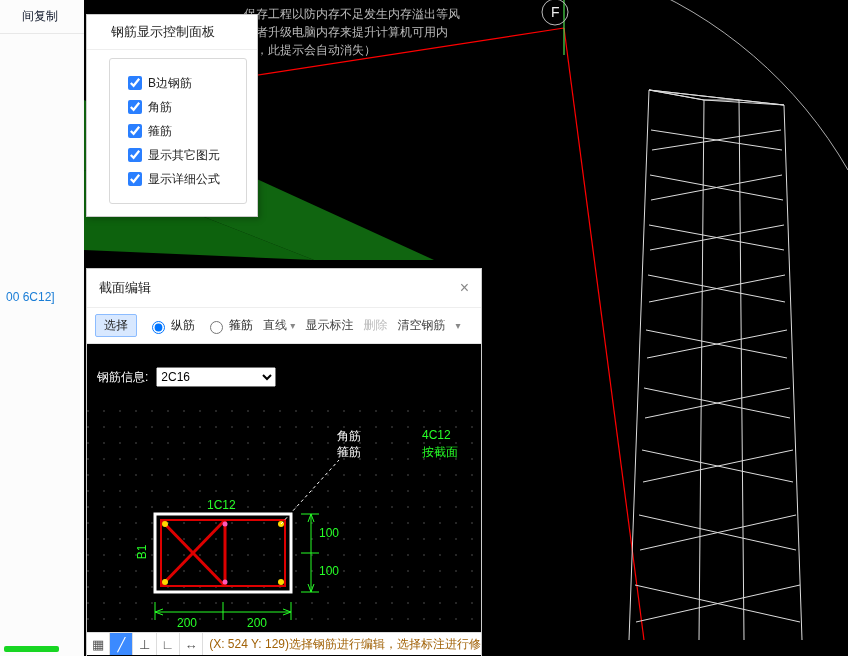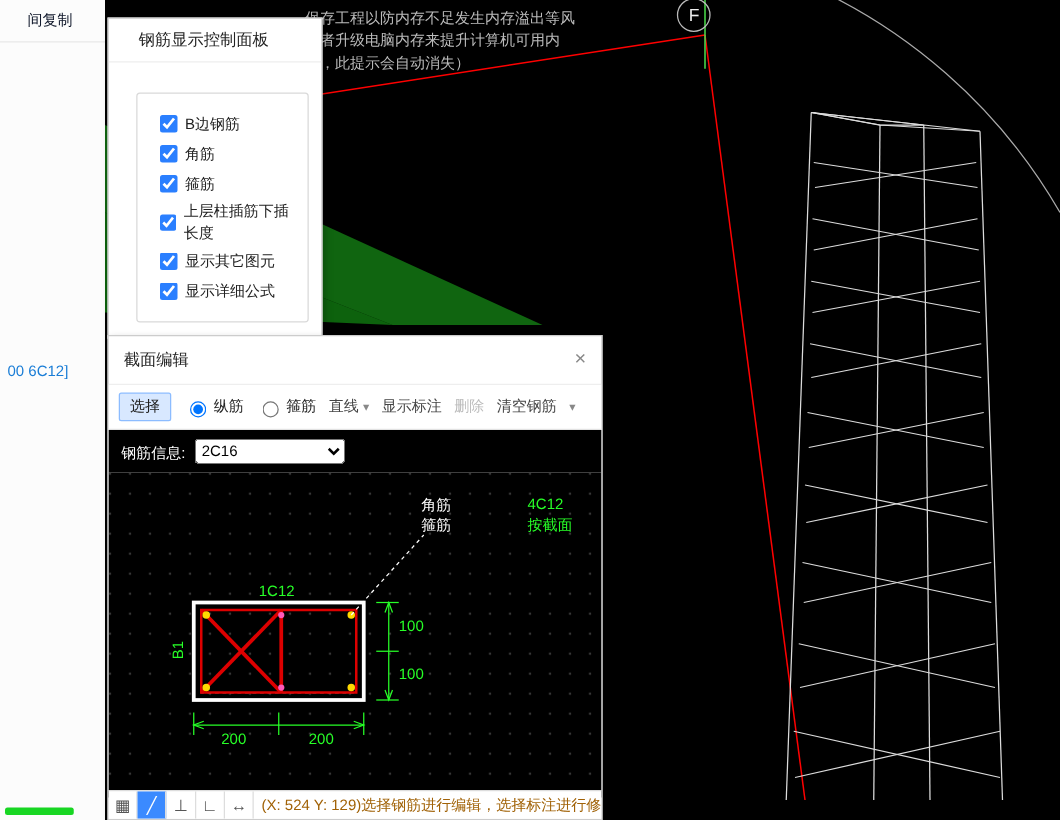--- a/index.html
+++ b/index.html
@@ -10,34 +10,34 @@
   .left-prog{position:absolute;left:4px;bottom:4px;width:55px;height:6px;background:#18d623;border-radius:2px}
   
   .viewport{position:absolute;left:84px;top:0;right:0;bottom:0;background:#000;overflow:hidden}
   .viewport svg{position:absolute;left:0;top:0}
   
   .panel{position:absolute;background:#fff;border:1px solid #ccc;box-shadow:2px 2px 6px rgba(0,0,0,0.25)}
   .panel-title{padding:8px 24px;font-size:13px;color:#222;border-bottom:1px solid #eee}
   .close-x{cursor:pointer;color:#888;font-size:16px;float:right}
   
   #rebar-panel{left:86px;top:14px;width:170px}
-  .chklist{padding:10px 14px;border:1px solid #d9d9d9;border-radius:3px;margin:24px 10px 12px 22px}
+  .chklist{padding:10px 14px;border:1px solid #d9d9d9;border-radius:3px;margin:8px 10px 12px 22px}
   .chk-row{display:flex;align-items:center;margin:4px 0;font-size:12px;color:#222}
   .chk-row input{width:14px;height:14px;margin-right:6px;accent-color:#2a7fff}
   
   #sec-panel{left:86px;top:268px;width:394px;height:386px}
   #sec-panel .panel-title{padding:10px 12px}
   .toolbar{display:flex;align-items:center;gap:10px;padding:6px 8px;background:#fff;border-bottom:1px solid #e2e2e2}
   .tb-btn{padding:2px 8px;border-radius:2px;cursor:pointer}
   .tb-btn.sel{background:#d8e8ff;border:1px solid #8cbcff}
   .tb-radio{display:flex;align-items:flex-end;gap:3px}
   .tb-txt{color:#444}
   .tb-txt.disabled{color:#bbb}
   .chev{color:#888;font-size:10px}
-  .info-row{display:flex;align-items:flex-end;gap:8px;padding:7px 10px;background:#000;color:#fff}
+  .info-row{display:flex;align-items:center;gap:8px;padding:23px 10px;background:#000;color:#fff}
   .info-row select{width:120px;height:20px;font-size:12px}
   .section-canvas{position:relative;background:#000;height:260px}
   .bottom-bar{position:absolute;left:0;right:0;bottom:0;height:22px;background:#fff;border-top:1px solid #ddd;display:flex;align-items:center;overflow:hidden}
   .bb-ico{width:24px;height:22px;border-right:1px solid #ddd;display:flex;align-items:center;justify-content:center;font-size:13px;color:#555}
   .bb-ico.blue{background:#3b8aff;color:#fff}
   .status{padding-left:6px;color:#a16207;font-size:12px;white-space:nowrap}
   .ann{position:absolute;color:#fff;font-size:12px}
   .ann.green{color:#27ff27}
 </style>
 </head>
@@ -111,24 +111,20 @@
     <label class="chk-row">
         <input type="checkbox" checked="" style="">
         <span>角筋</span>
       </label>
     <label class="chk-row">
         <input type="checkbox" checked="" style="">
         <span>箍筋</span>
       </label>
     <label class="chk-row">
         <input type="checkbox" checked="" style="">
-        <span>上层柱插筋下插长度</span>
-      </label>
-    <label class="chk-row">
-        <input type="checkbox" checked="" style="">
         <span>显示其它图元</span>
       </label>
     <label class="chk-row">
         <input type="checkbox" checked="" style="">
         <span>显示详细公式</span>
       </label>
   </div>
 </div>
 
 <div id="sec-panel" class="panel">

